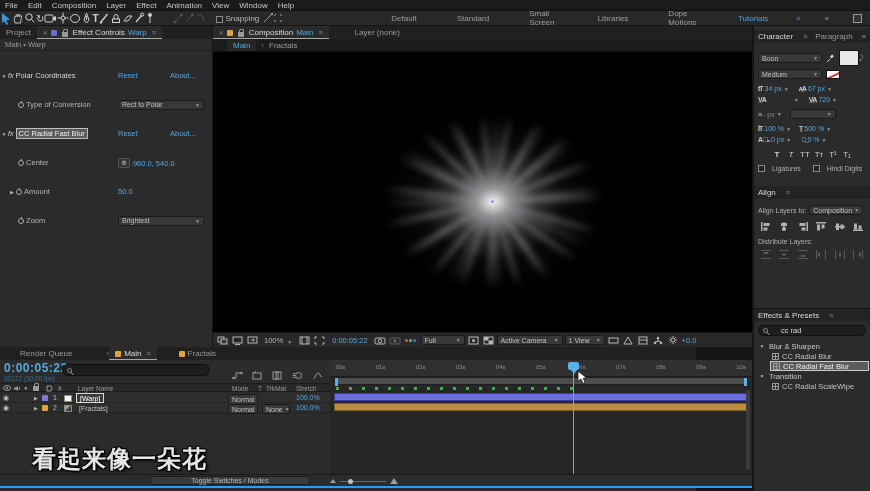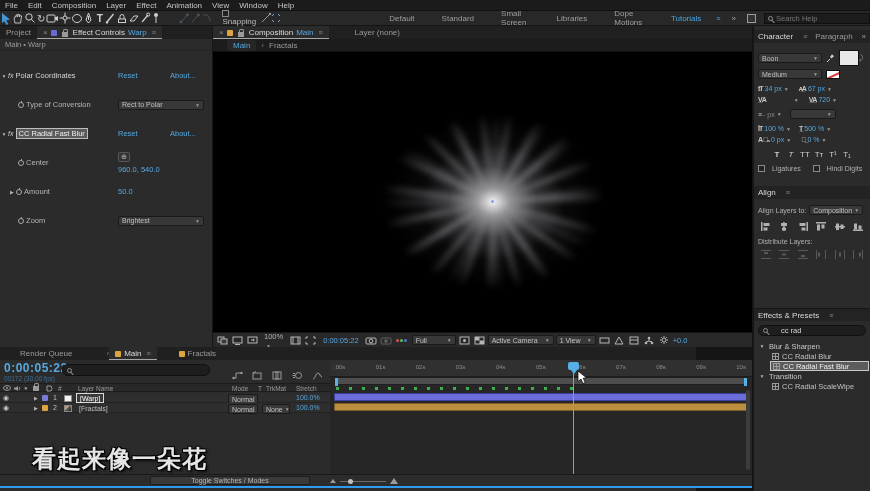--- a/index.html
+++ b/index.html
@@ -1,35 +1,35 @@
 <!DOCTYPE html>
 <html><head>
 <meta charset="utf-8">
 <style>
   * { margin:0; padding:0; box-sizing:border-box; }
   html,body { width:870px; height:491px; background:#151515; overflow:hidden;
     font-family:"Liberation Sans", sans-serif; -webkit-user-select:none; }
   .abs { position:absolute; }
-  .row { display:flex; align-items:flex-start;flex-direction:column; }
+  .row { display:flex; align-items:flex-end; }
   .blue { color:#55a8e0; }
   .dim { color:#8a8a8a; }
 
   
   #menubar { left:0; top:0; width:870px; height:11px; background:#1b1b1b;
     display:flex; align-items:center; font-size:8px; color:#c4c4c4; gap:0; border-bottom:1px solid #101010;}
   #menubar .mi { padding:0 5px; height:11px; display:flex; align-items:center; cursor:default; }
 
   
   #toolbar { left:0; top:11px; width:870px; height:15px; background:#282828;
     display:flex; align-items:center; border-bottom:1px solid #151515; }
   .tool { width:15px; height:13px; display:flex; align-items:center; justify-content:center; color:#cfcfcf; font-size:9px; }
   .tool svg { display:block; }
   .tgroup-dim { opacity:.35; }
   .cb { width:7px; height:7px; border:1px solid #8a8a8a; background:#222; display:inline-block; margin-right:3px;}
-  #workspaces { display:flex; align-items:center; gap:3px; font-size:8px; color:#9e9e9e; margin-left:96px;}
+  #workspaces { display:flex; align-items:center; gap:16px; font-size:8px; color:#9e9e9e; margin-left:96px;}
   #workspaces .ws { padding:0 12px; }
   #workspaces .ws.active { color:#4aa3e0; }
   #searchhelp { margin-left:8px; width:118px; height:11px; background:#1c1c1c; border:1px solid #0f0f0f;
      display:flex; align-items:center; font-size:7.5px; color:#8a8a8a; padding:0 3px; gap:3px;}
   #searchhelp input { background:transparent; border:none; outline:none; color:#9a9a9a; font-size:7.5px; width:90px; font-family:inherit;}
 
   .lens { width:5px; height:5px; border:1px solid #8d8d8d; border-radius:50%; position:relative; flex:0 0 auto;}
   .lens::after { content:''; position:absolute; width:4px; height:1px; background:#8d8d8d;
       transform:rotate(45deg); right:-3px; bottom:-2px; }
   .lockicon { width:6px; height:5px; background:#9a9a9a; position:relative; display:inline-block; margin:3px 2px 0 2px;}

